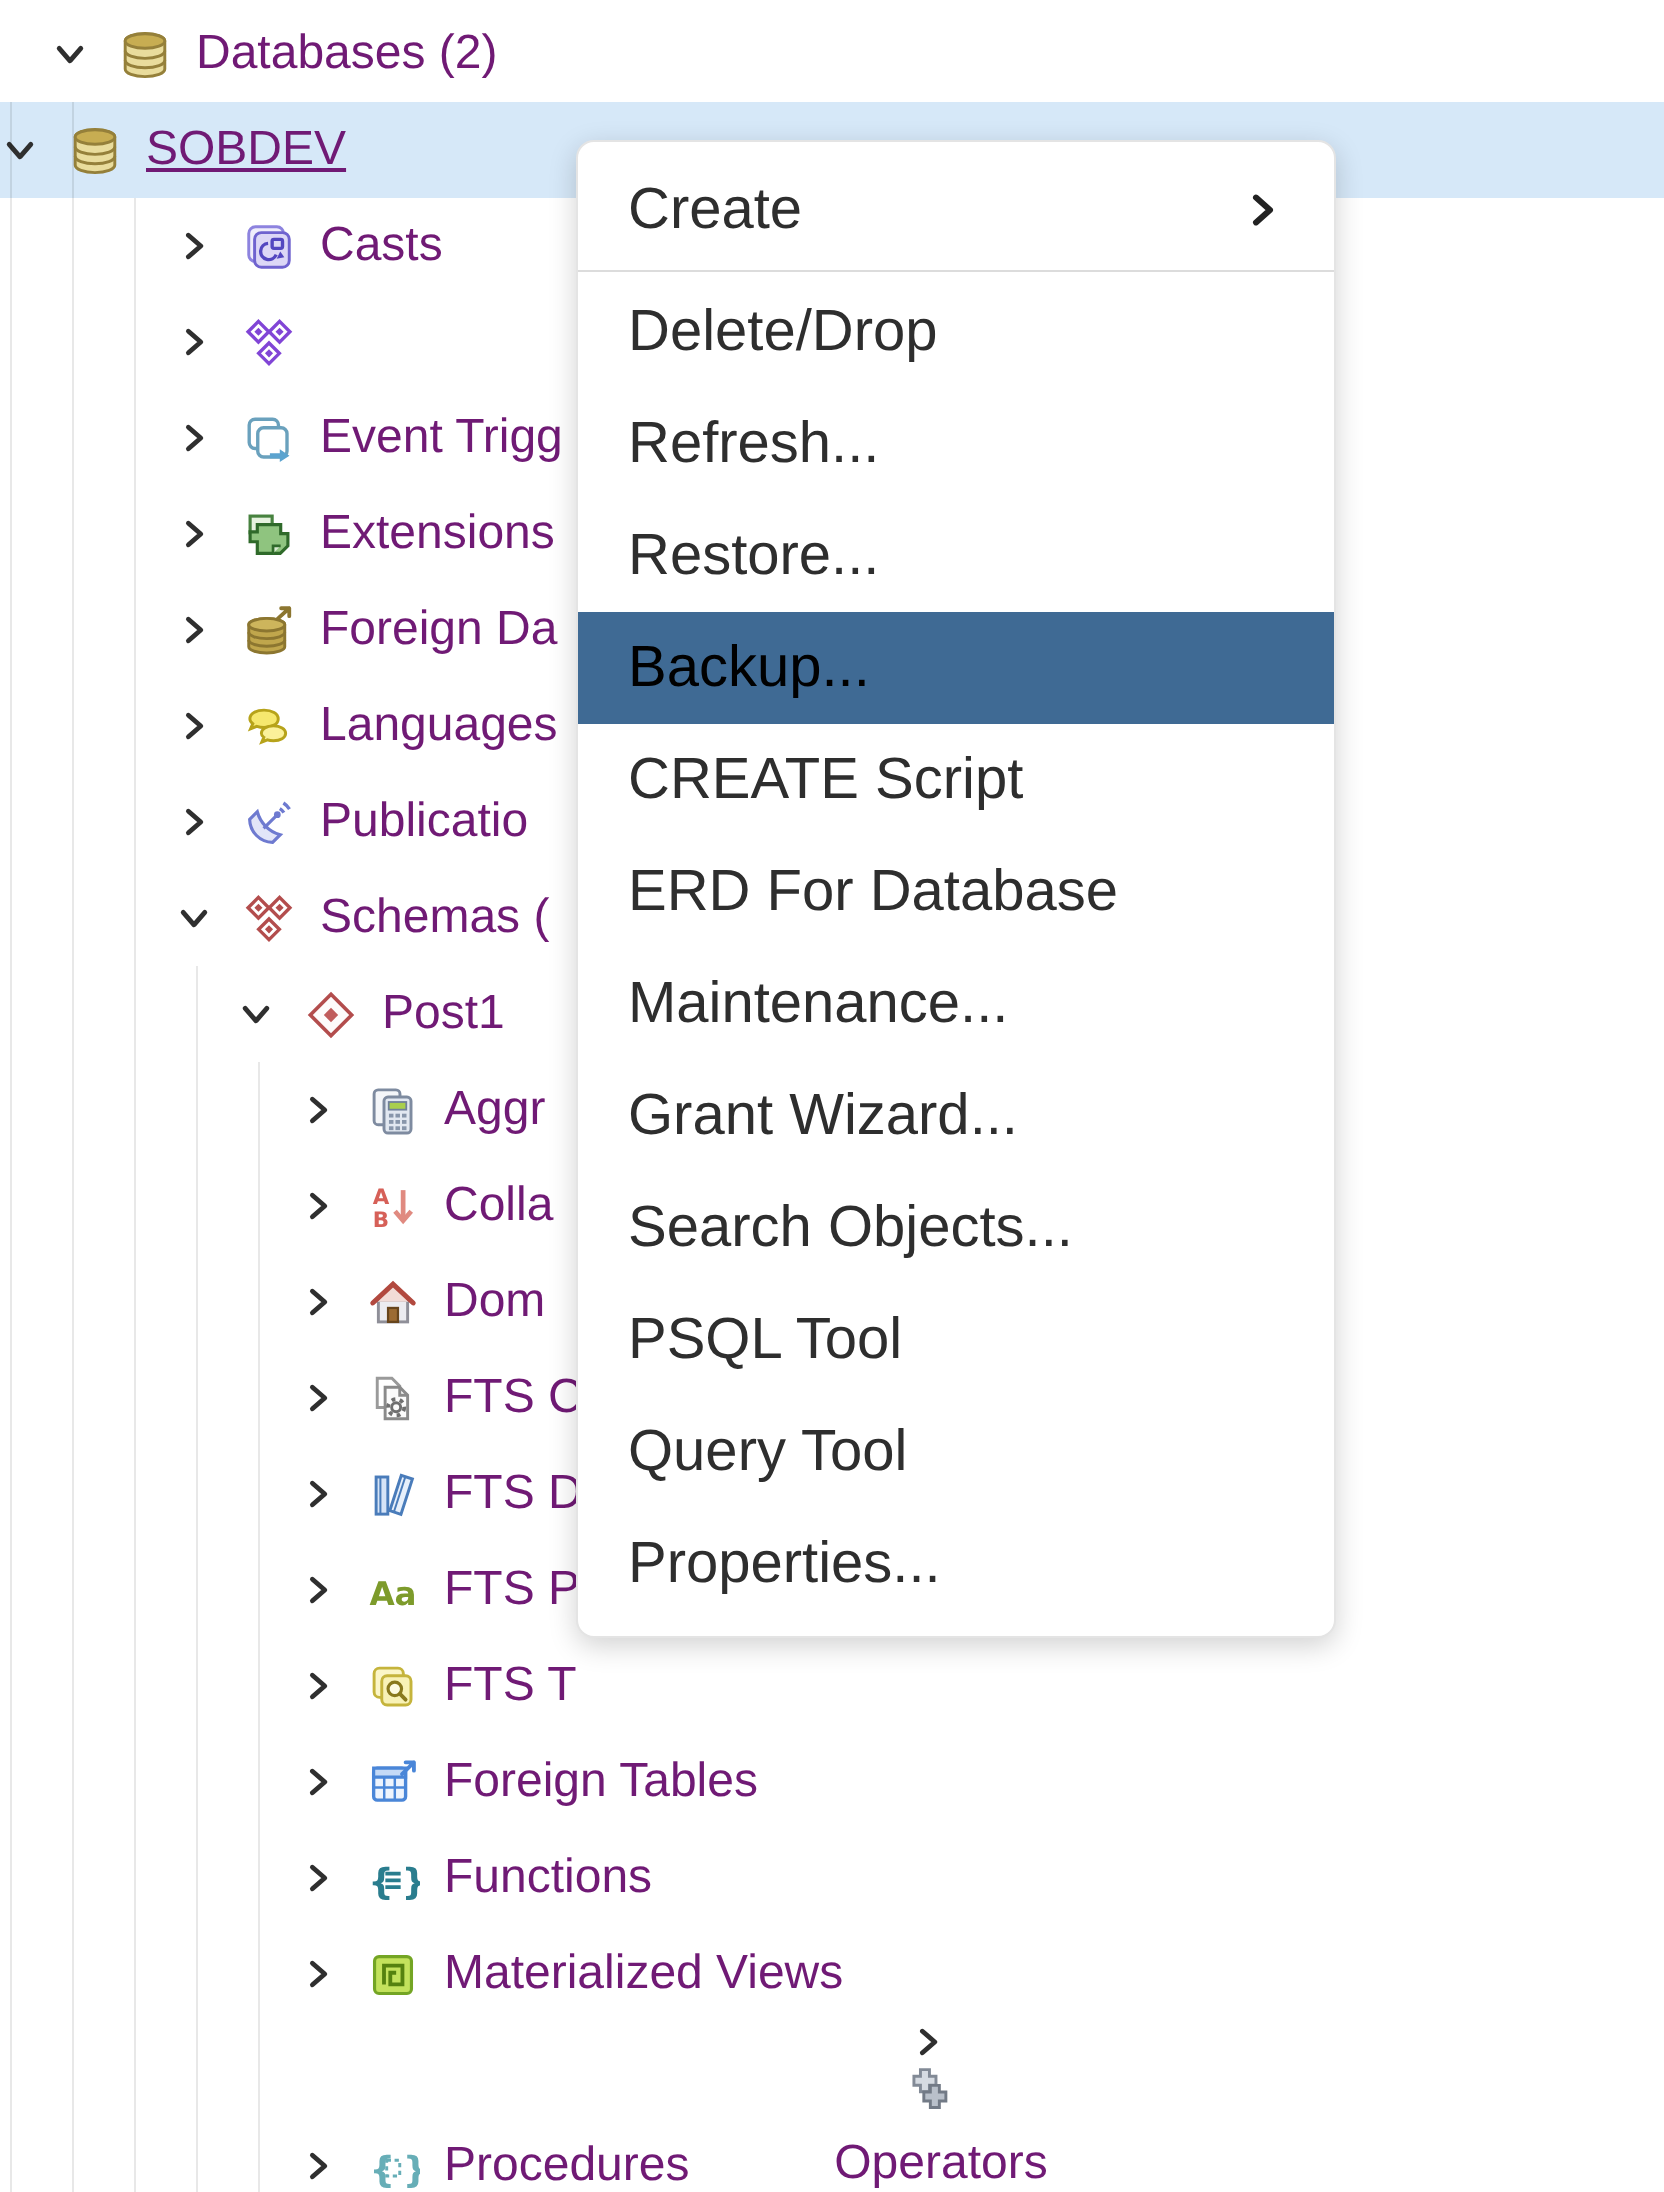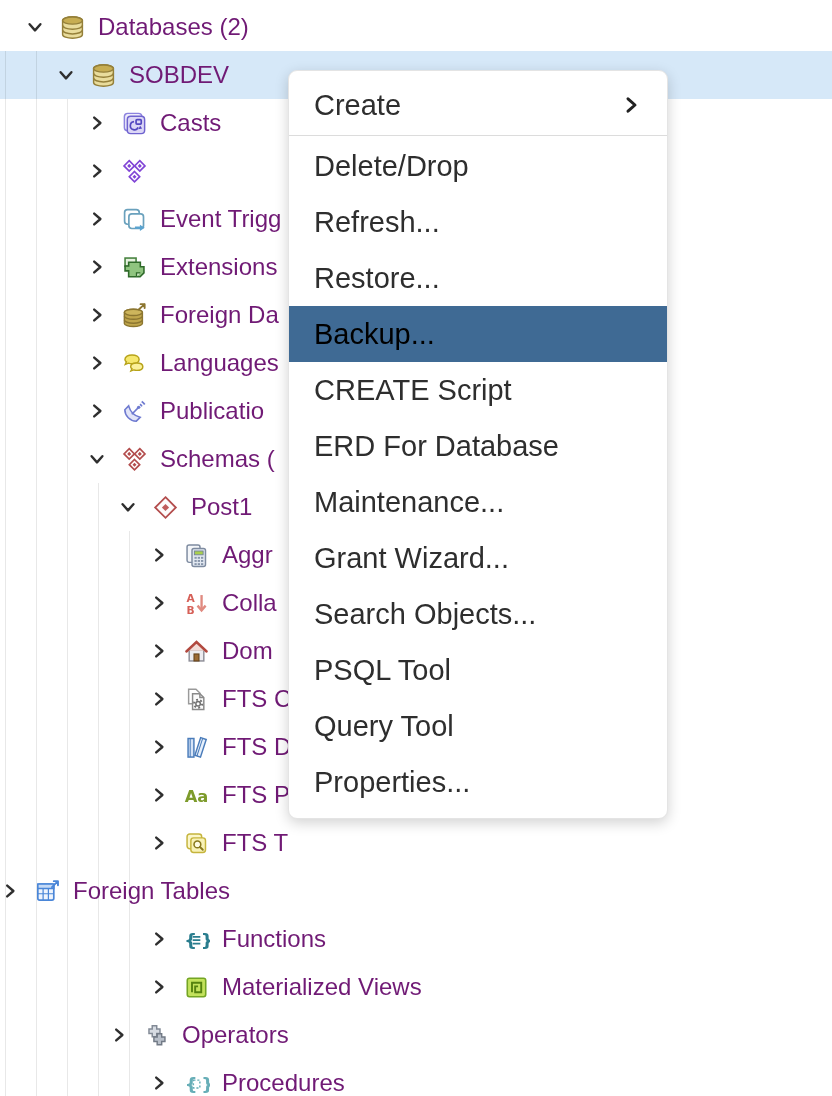--- a/index.html
+++ b/index.html
@@ -49,21 +49,21 @@
       <span class="ticon">
         <svg viewBox="0 0 24 24">
           <path d="M3.2 5.8 C3.2 3.9 7.1 2.4 12 2.4 C16.9 2.4 20.8 3.9 20.8 5.8 L20.8 18.2 C20.8 20.1 16.9 21.6 12 21.6 C7.1 21.6 3.2 20.1 3.2 18.2 Z" fill="#e9dc9c" stroke="#95803a" stroke-width="1.3"></path>
           <ellipse cx="12" cy="5.8" rx="8.8" ry="3.2" fill="#c7ad52" stroke="#95803a" stroke-width="1.3"></ellipse>
           <path d="M3.2 10.1 C3.2 12 7.1 13.5 12 13.5 C16.9 13.5 20.8 12 20.8 10.1" fill="none" stroke="#95803a" stroke-width="1.3"></path>
           <path d="M3.2 14.3 C3.2 16.2 7.1 17.7 12 17.7 C16.9 17.7 20.8 16.2 20.8 14.3" fill="none" stroke="#95803a" stroke-width="1.3"></path>
         </svg>
       </span>
       <span class="tlabel">Databases (2)</span>
     </div>
-    <div class="trow selected" style="padding-left: 56px; background: rgb(214, 232, 248);">
+    <div class="trow selected" style="background: rgb(214, 232, 248); text-decoration: underline;">
       <span class="chev">
         <svg viewBox="0 0 20 20">
           <path d="M4.6 7.2 L10 13.4 L15.4 7.2" fill="none" stroke="#2f2f2f" stroke-width="2.4" stroke-linecap="round" stroke-linejoin="round"></path>
         </svg>
       </span>
       <span class="ticon">
         <svg viewBox="0 0 24 24">
           <path d="M3.2 5.8 C3.2 3.9 7.1 2.4 12 2.4 C16.9 2.4 20.8 3.9 20.8 5.8 L20.8 18.2 C20.8 20.1 16.9 21.6 12 21.6 C7.1 21.6 3.2 20.1 3.2 18.2 Z" fill="#e9dc9c" stroke="#95803a" stroke-width="1.3"></path>
           <ellipse cx="12" cy="5.8" rx="8.8" ry="3.2" fill="#c7ad52" stroke="#95803a" stroke-width="1.3"></ellipse>
           <path d="M3.2 10.1 C3.2 12 7.1 13.5 12 13.5 C16.9 13.5 20.8 12 20.8 10.1" fill="none" stroke="#95803a" stroke-width="1.3"></path>
@@ -331,21 +331,21 @@
       <span class="ticon">
         <svg viewBox="0 0 24 24">
           <rect x="3.6" y="3.6" width="13" height="13" rx="2.4" fill="#fbf6c8" stroke="#c5b43c" stroke-width="1.3"></rect>
           <rect x="7" y="7" width="13" height="13" rx="2.4" fill="#f8f2b6" stroke="#c5b43c" stroke-width="1.3"></rect>
           <circle cx="12.8" cy="12.8" r="3" fill="#fdfbe2" stroke="#89791d" stroke-width="1.4"></circle>
           <line x1="15.1" y1="15.1" x2="17.6" y2="17.6" stroke="#89791d" stroke-width="1.7" stroke-linecap="round"></line>
         </svg>
       </span>
       <span class="tlabel">FTS T</span>
     </div>
-    <div class="trow" style="">
+    <div class="trow" style="padding-left: 149px;">
       <span class="chev">
         <svg viewBox="0 0 20 20">
           <path d="M7.2 4.6 L13.4 10 L7.2 15.4" fill="none" stroke="#2f2f2f" stroke-width="2.4" stroke-linecap="round" stroke-linejoin="round"></path>
         </svg>
       </span>
       <span class="ticon">
         <svg viewBox="0 0 24 24">
           <rect x="3.4" y="5.4" width="14.2" height="14.2" rx="1.6" fill="#eef4fd" stroke="#4a86d8" stroke-width="1.5"></rect>
           <path d="M8.1 5.4 v14.2 M12.8 5.4 v14.2 M3.4 14 h14.2" stroke="#4a86d8" stroke-width="1.1" fill="none"></path>
           <path d="M3.4 5.4 h14.2 v4 h-14.2 z" fill="#c5daf6" stroke="#4a86d8" stroke-width="1.4"></path>
@@ -376,21 +376,21 @@
         </svg>
       </span>
       <span class="ticon">
         <svg viewBox="0 0 24 24">
           <rect x="3.8" y="3.8" width="16.4" height="16.4" rx="2" fill="#c3e25c" stroke="#74a524" stroke-width="1.4"></rect>
           <path d="M8 16.2 V7.8 h8.2 v8.4 h-5.4 v-5.2 h2.6" fill="none" stroke="#55820f" stroke-width="1.7"></path>
         </svg>
       </span>
       <span class="tlabel">Materialized Views</span>
     </div>
-    <div class="trow" style="padding-left: 109px;">
+    <div class="trow" style="padding-left: 109px; flex-direction: column;">
       <span class="chev">
         <svg viewBox="0 0 20 20">
           <path d="M7.2 4.6 L13.4 10 L7.2 15.4" fill="none" stroke="#2f2f2f" stroke-width="2.4" stroke-linecap="round" stroke-linejoin="round"></path>
         </svg>
       </span>
       <span class="ticon">
         <svg viewBox="0 0 24 24">
           <path d="M8.2 3.4 h4 v2.9 h2.9 v4 h-2.9 v2.9 h-4 v-2.9 H5.3 v-4 h2.9 z" fill="#d6dbe2" stroke="#828a96" stroke-width="1.3"></path>
           <path d="M12.6 10.4 h4 v2.9 h2.9 v4 h-2.9 v2.9 h-4 v-2.9 h-2.9 v-4 h2.9 z" fill="#b9c0ca" stroke="#727a86" stroke-width="1.3"></path>
         </svg>

